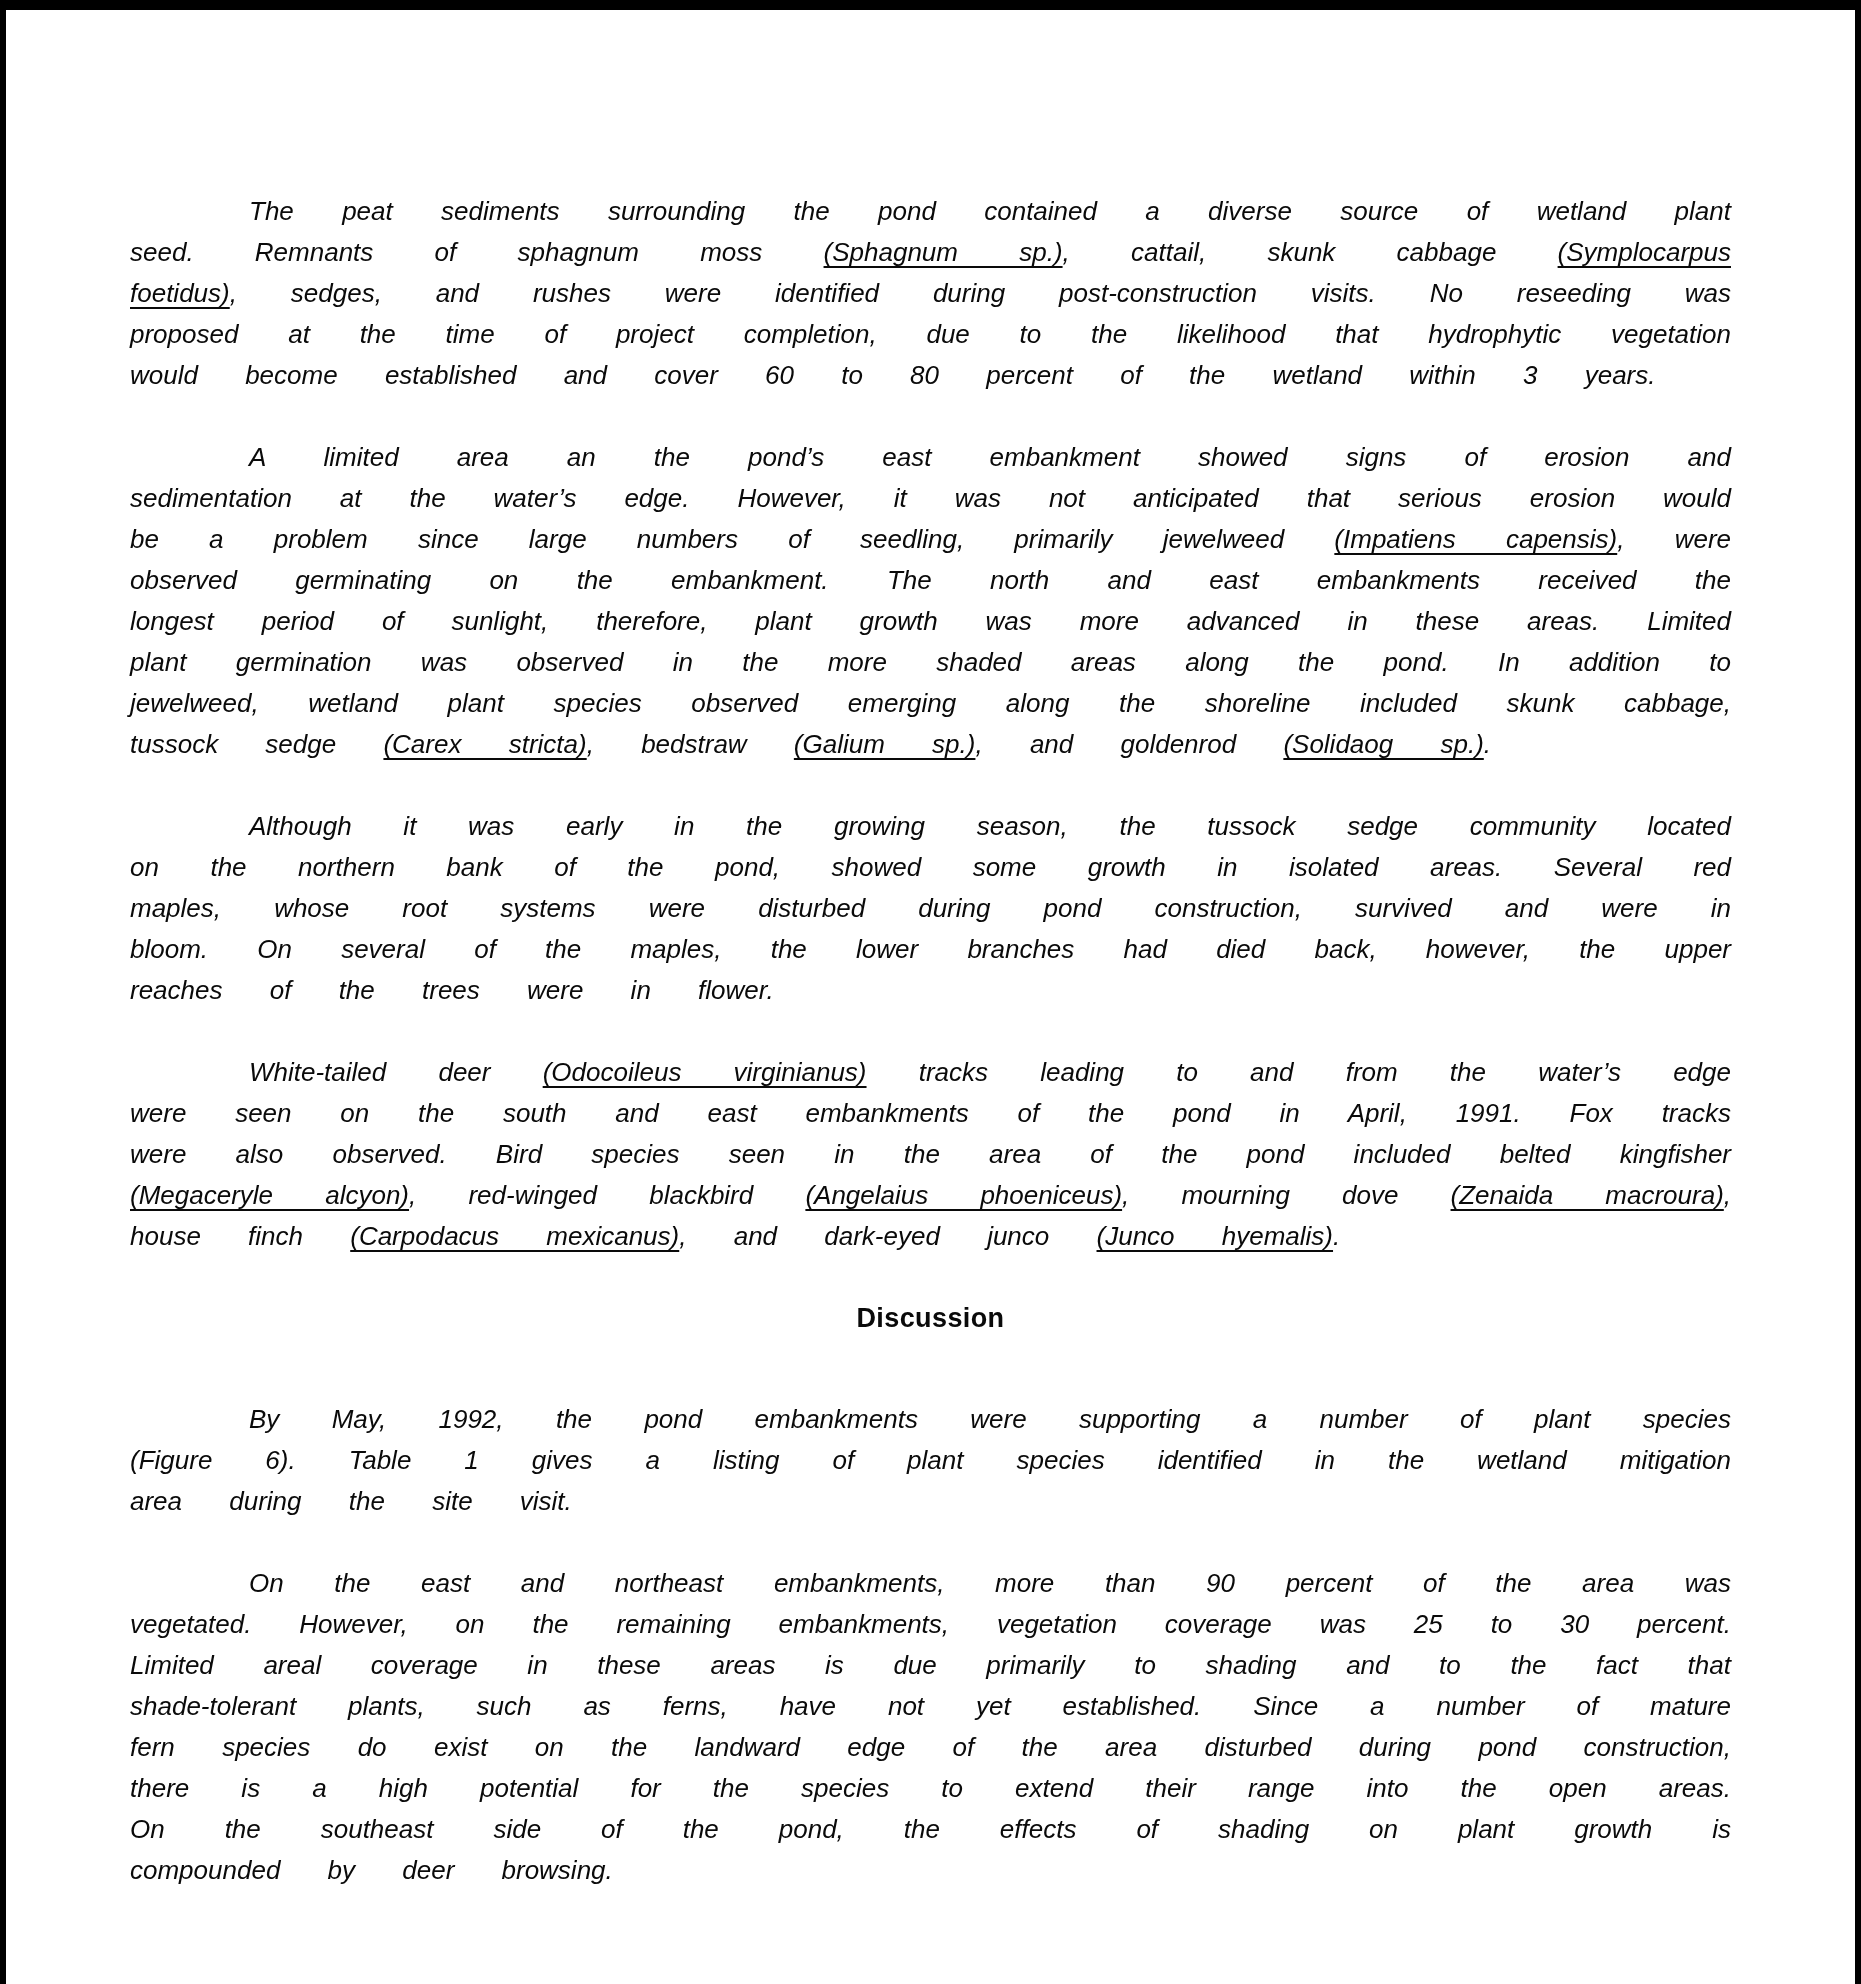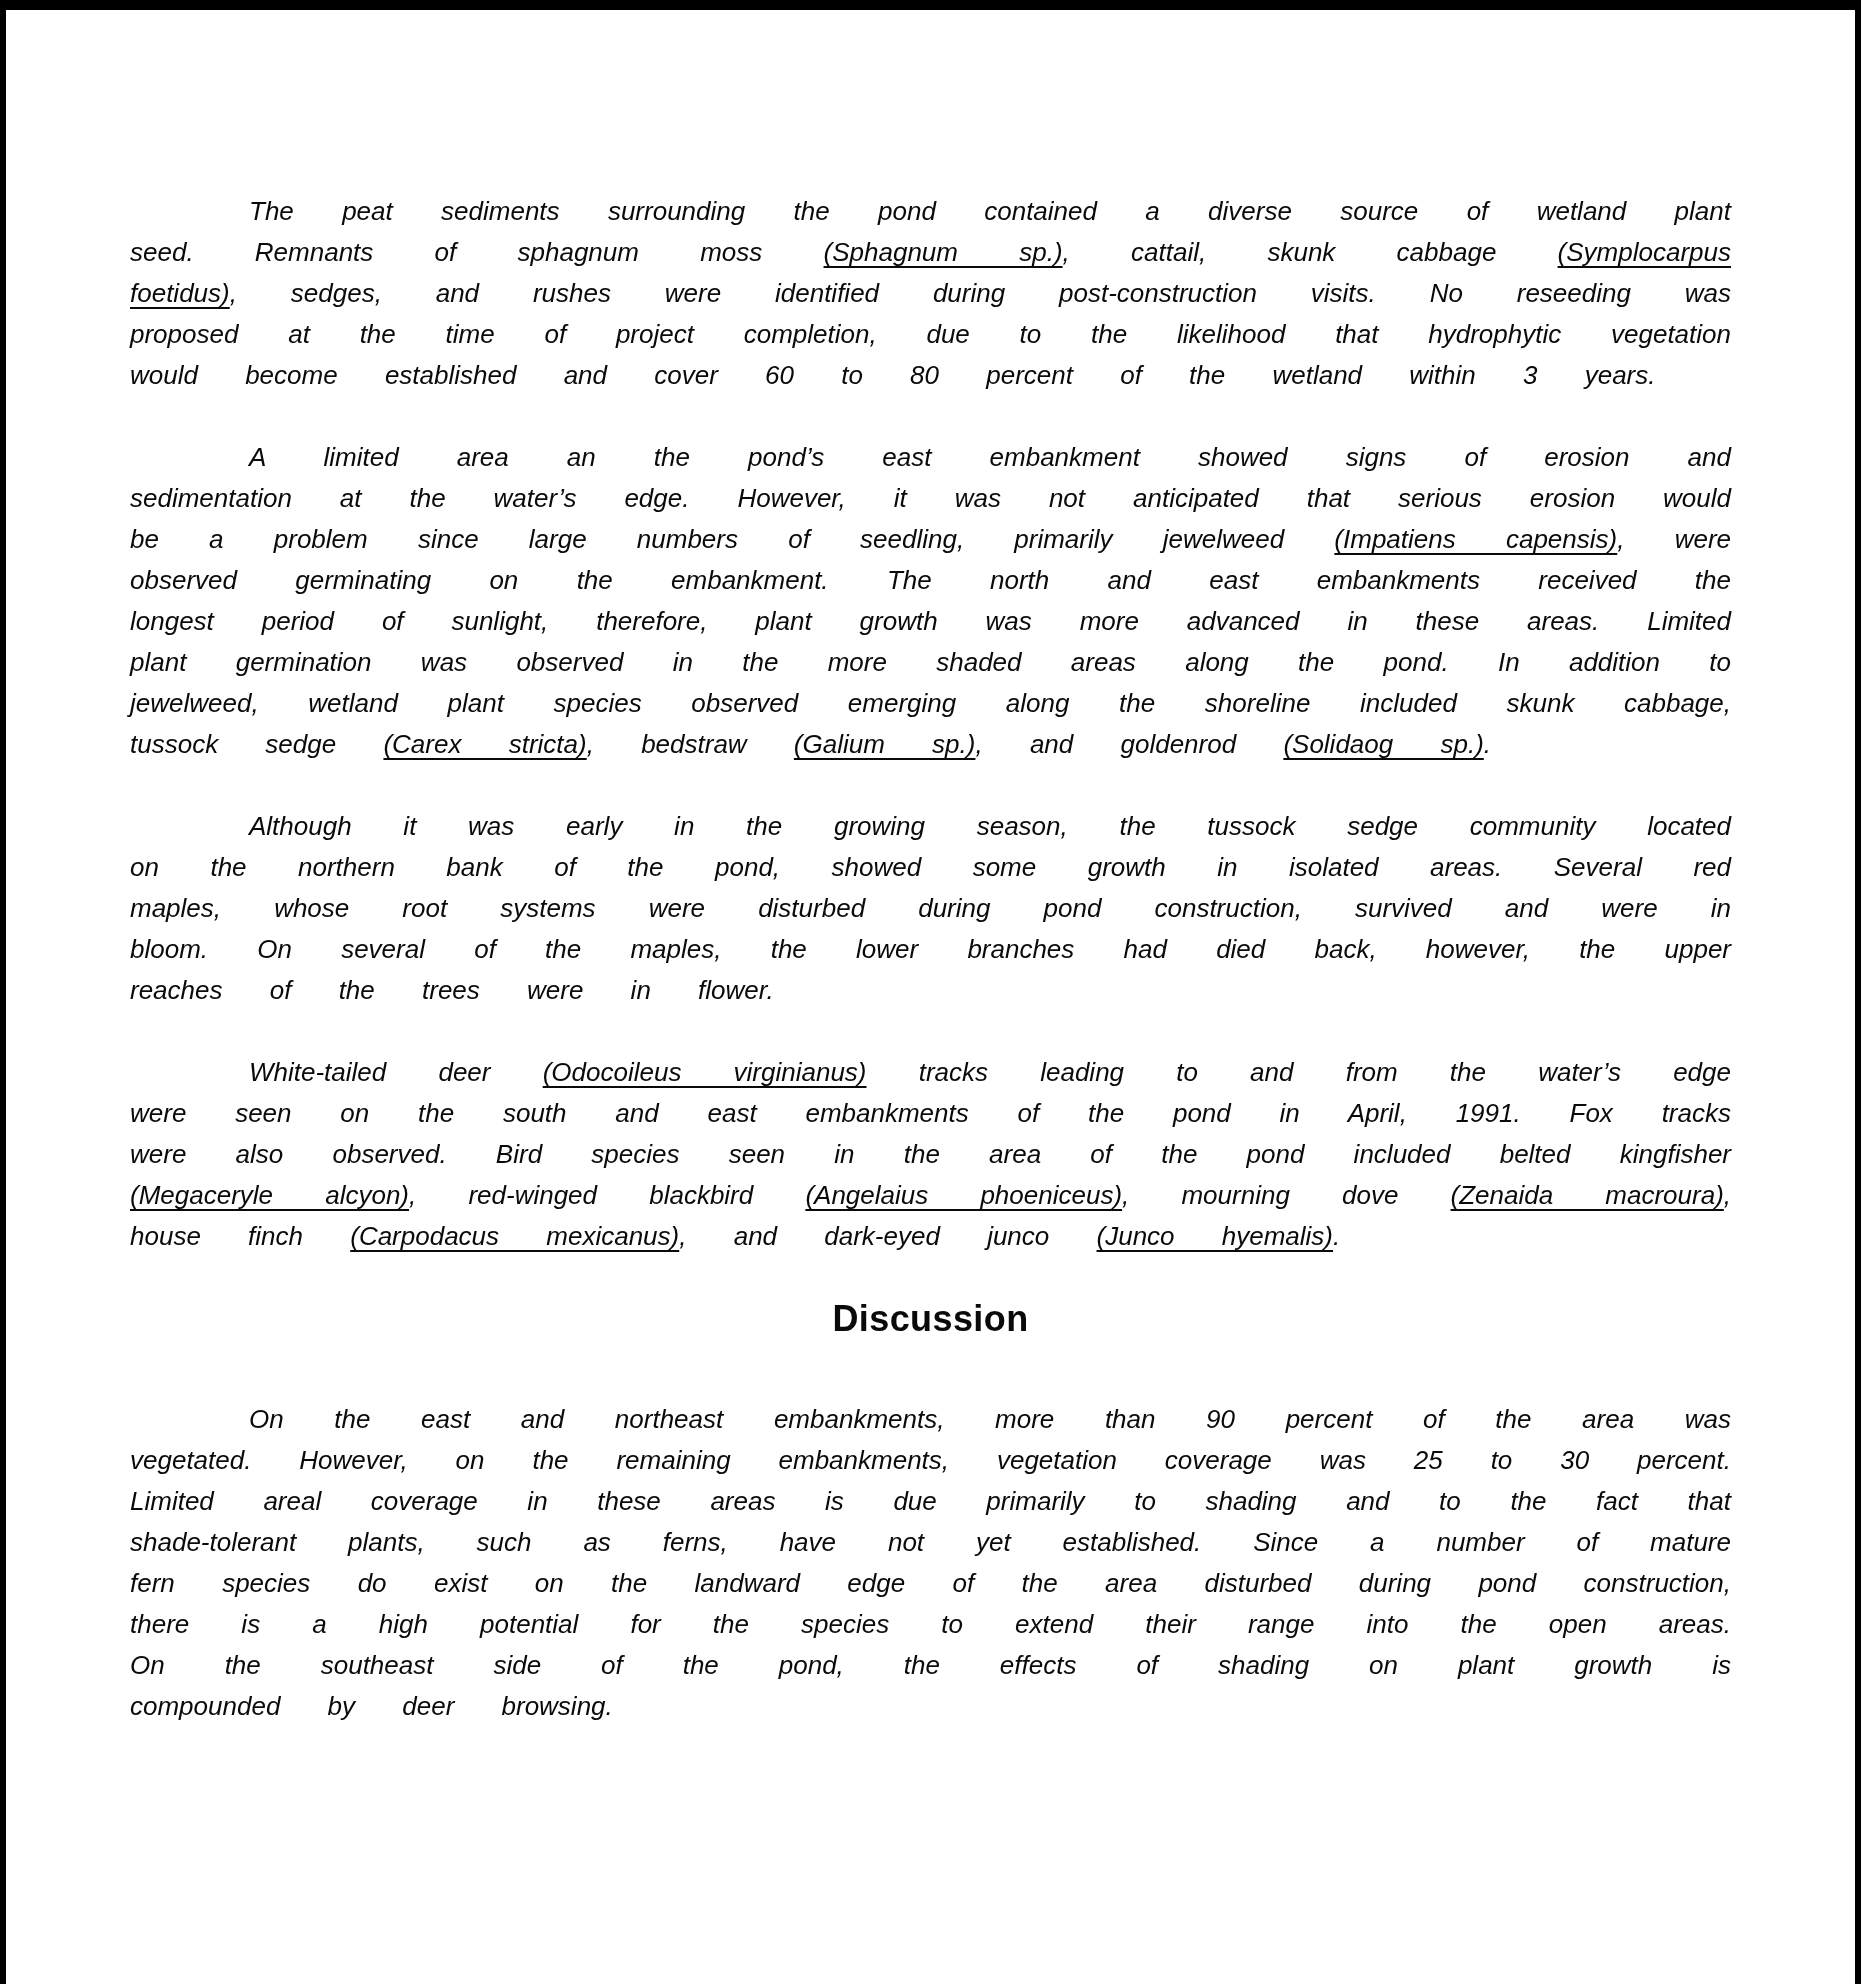--- a/index.html
+++ b/index.html
@@ -40,37 +40,38 @@
   }
   .para span {
     
   }
   .underlined {
     text-decoration: underline;
     text-decoration-thickness: 2px;
     text-underline-offset: 4.8px;
   }
   .section-heading {
-    font-size: 36px;
+    font-size: 27px;
     font-weight: bold;
     text-align: center;
     text-indent: 0;
     margin: 38px 0 60px 0;
     word-spacing: normal;
     letter-spacing: 0.4px;
     color: #0a0a0a;
   }
 </style>
 </head>
 <body>
 
 <div class="page">
   <div class="content">
       <p class="para"><span>The peat sediments surrounding the pond contained a diverse source of wetland plant seed. Remnants of sphagnum moss </span><span class="underlined">(Sphagnum sp.)</span><span>, cattail, skunk cabbage </span><span class="underlined">(Symplocarpus foetidus)</span><span>, sedges, and rushes were identified during post-construction visits. No reseeding was proposed at the time of project completion, due to the likelihood that hydrophytic vegetation would become established and cover 60 to 80 percent of the wetland within 3 years.</span></p>
       <p class="para"><span>A limited area an the pond’s east embankment showed signs of erosion and sedimentation at the water’s edge. However, it was not anticipated that serious erosion would be a problem since large numbers of seedling, primarily jewelweed </span><span class="underlined">(Impatiens capensis)</span><span>, were observed germinating on the embankment. The north and east embankments received the longest period of sunlight, therefore, plant growth was more advanced in these areas. Limited plant germination was observed in the more shaded areas along the pond. In addition to jewelweed, wetland plant species observed emerging along the shoreline included skunk cabbage, tussock sedge </span><span class="underlined">(Carex stricta)</span><span>, bedstraw </span><span class="underlined">(Galium sp.)</span><span>, and goldenrod </span><span class="underlined">(Solidaog sp.)</span><span>.</span></p>
       <p class="para"><span>Although it was early in the growing season, the tussock sedge community located on the northern bank of the pond, showed some growth in isolated areas. Several red maples, whose root systems were disturbed during pond construction, survived and were in bloom. On several of the maples, the lower branches had died back, however, the upper reaches of the trees were in flower.</span></p>
       <p class="para"><span>White-tailed deer </span><span class="underlined">(Odocoileus virginianus)</span><span> tracks leading to and from the water’s edge were seen on the south and east embankments of the pond in April, 1991. Fox tracks were also observed. Bird species seen in the area of the pond included belted kingfisher </span><span class="underlined">(Megaceryle alcyon)</span><span>, red-winged blackbird </span><span class="underlined">(Angelaius phoeniceus)</span><span>, mourning dove </span><span class="underlined">(Zenaida macroura)</span><span>, house finch </span><span class="underlined">(Carpodacus mexicanus)</span><span>, and dark-eyed junco </span><span class="underlined">(Junco hyemalis)</span><span>.</span></p>
       <h2 class="section-heading">Discussion</h2>
+      <p class="para"><span>By May, 1992, the pond embankments were supporting a number of plant species (Figure 6). Table 1 gives a listing of plant species identified in the wetland mitigation area during the site visit.</span></p>
       <p class="para"><span>On the east and northeast embankments, more than 90 percent of the area was vegetated. However, on the remaining embankments, vegetation coverage was 25 to 30 percent. Limited areal coverage in these areas is due primarily to shading and to the fact that shade-tolerant plants, such as ferns, have not yet established. Since a number of mature fern species do exist on the landward edge of the area disturbed during pond construction, there is a high potential for the species to extend their range into the open areas. On the southeast side of the pond, the effects of shading on plant growth is compounded by deer browsing.</span></p>
     </div>
 
 </div>
 
 
 </body></html>

